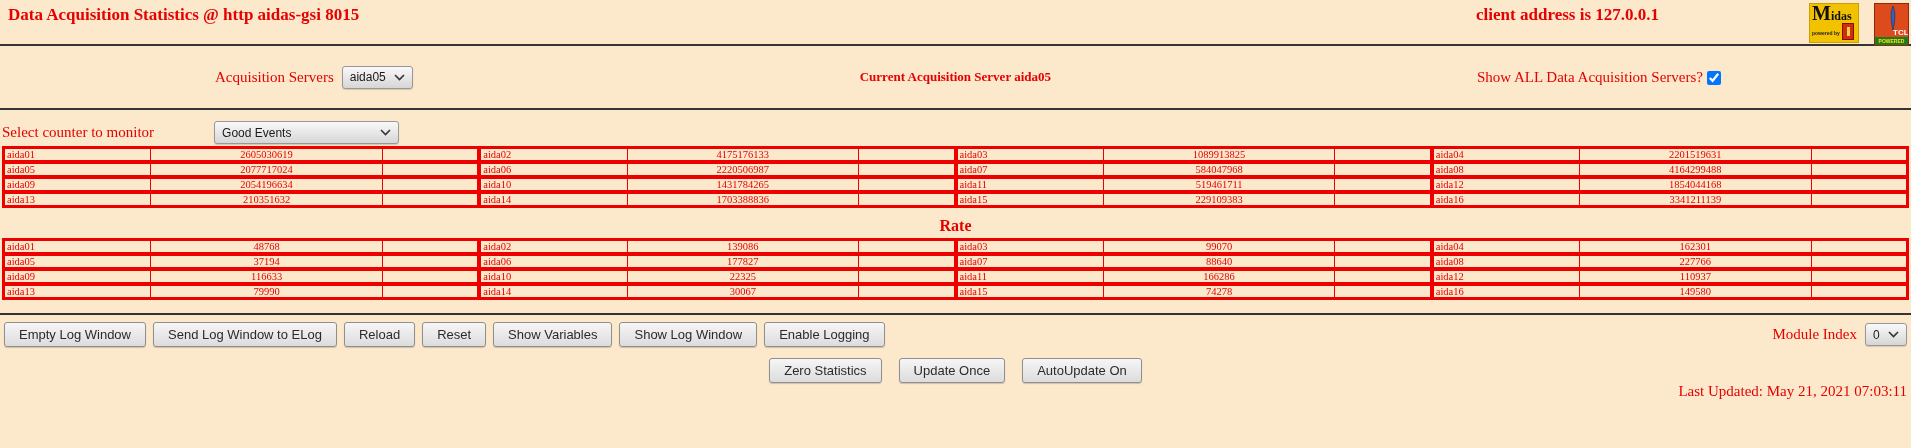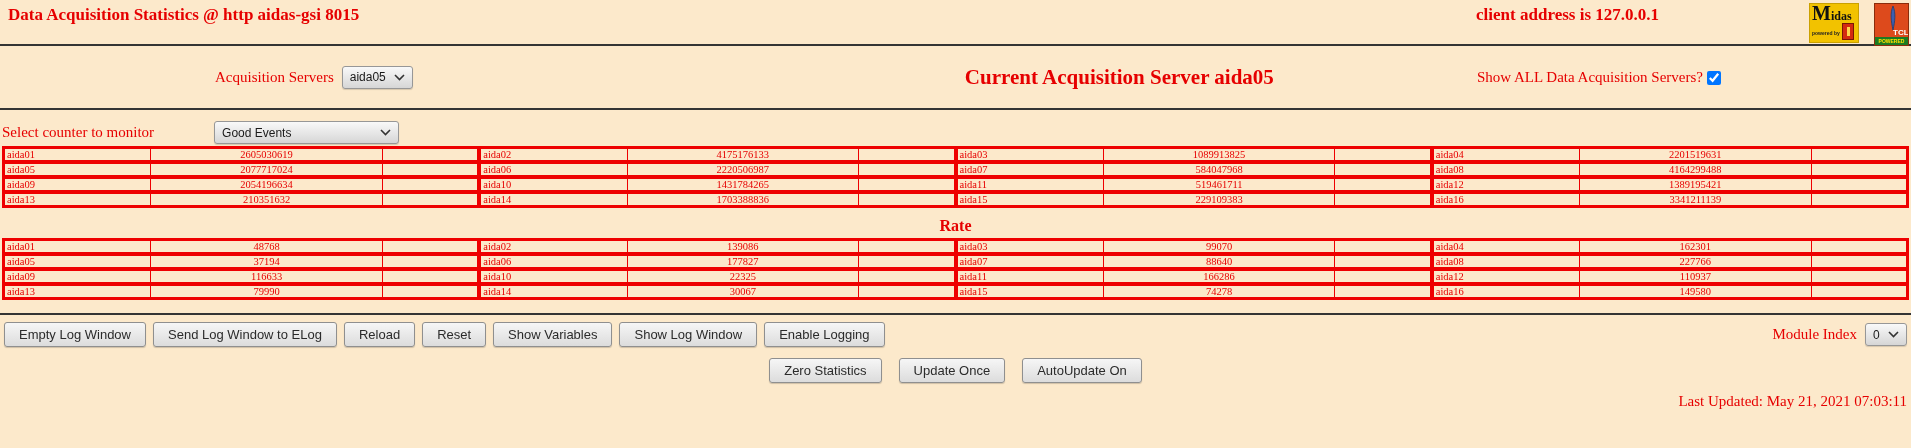--- a/index.html
+++ b/index.html
@@ -30,21 +30,21 @@
   .tcl-logo{width:35px;height:43px;background:#dd4a1c;border:1px solid #8a2c0c;position:relative;overflow:hidden;display:flex;flex-direction:column;justify-content:flex-end;cursor:pointer;}
   .tcl-feather{position:absolute;top:1px;left:12px;}
   .tcl-text{color:#fff;font-family:"Liberation Sans",sans-serif;font-weight:bold;font-size:8px;padding-left:18px;}
   .tcl-strip{background:#1c7a22;color:#ffe000;font-family:"Liberation Sans",sans-serif;font-weight:bold;font-size:5px;text-align:center;height:8px;line-height:8px;}
   
   .hr{height:2px;background:#343434;border:0;}
   
   .server-bar{height:62px;display:flex;align-items:center;}
   .sb-left{width:33.33%;display:flex;align-items:center;}
   .sb-left .lbl{margin-left:215px;font-size:15px;white-space:nowrap;}
-  .sb-center{width:33.33%;text-align:right;font-size:21px;font-weight:bold;white-space:nowrap;}
+  .sb-center{width:33.33%;text-align:center;font-size:13px;font-weight:bold;white-space:nowrap;}
   .sb-right{flex:1;text-align:right;padding-right:190px;font-size:15px;white-space:nowrap;}
   .sb-right input{vertical-align:middle;margin-left:4px;width:14px;height:14px;}
   
   .select{
     display:inline-flex;align-items:center;justify-content:space-between;
     background:linear-gradient(#f9f9f9,#d6d6d6);
     border:1px solid #979797;border-radius:3px;
     color:#1a1a1a;font-family:"Liberation Sans",sans-serif;font-size:12px;
     height:23px;padding:0 7px;margin-left:8px;cursor:pointer;white-space:nowrap;
     box-shadow:0 1px 1px rgba(0,0,0,.15);
@@ -72,21 +72,21 @@
   .spacer14{height:13px;}
   
   .toolbar{display:flex;align-items:center;padding:7px 4px 6px 4px;}
   .toolbar .btn{margin-right:7px;}
   .module-index{margin-left:auto;display:flex;align-items:center;}
   .module-index .lbl{font-size:15px;white-space:nowrap;}
   .module-index .select{width:42px;margin-left:8px;}
   
   .actions{display:flex;justify-content:center;gap:17px;margin-top:5px;}
   
-  .footer{text-align:right;padding-right:4px;margin-top:10px;font-size:15px;}
+  .footer{text-align:right;padding-right:4px;margin-top:0;font-size:15px;}
 </style>
 </head>
 <body>
 
 <div class="page">
 
   <div class="header">
     <div class="page-title">Data Acquisition Statistics @ http aidas-gsi 8015</div>
     <div class="hspacer"></div>
     <div class="client-address">client address is 127.0.0.1</div>
@@ -194,21 +194,21 @@
           <div class="tc tval">1431784265</div>
           <div class="tc tsp"></div>
         </div>
         <div class="pair">
           <div class="tc tname">aida11</div>
           <div class="tc tval">519461711</div>
           <div class="tc tsp"></div>
         </div>
         <div class="pair">
           <div class="tc tname">aida12</div>
-          <div class="tc tval">1389195421</div>
+          <div class="tc tval">1854044168</div>
           <div class="tc tsp"></div>
         </div>
         <div class="pair">
           <div class="tc tname">aida13</div>
           <div class="tc tval">210351632</div>
           <div class="tc tsp"></div>
         </div>
         <div class="pair">
           <div class="tc tname">aida14</div>
           <div class="tc tval">1703388836</div>

